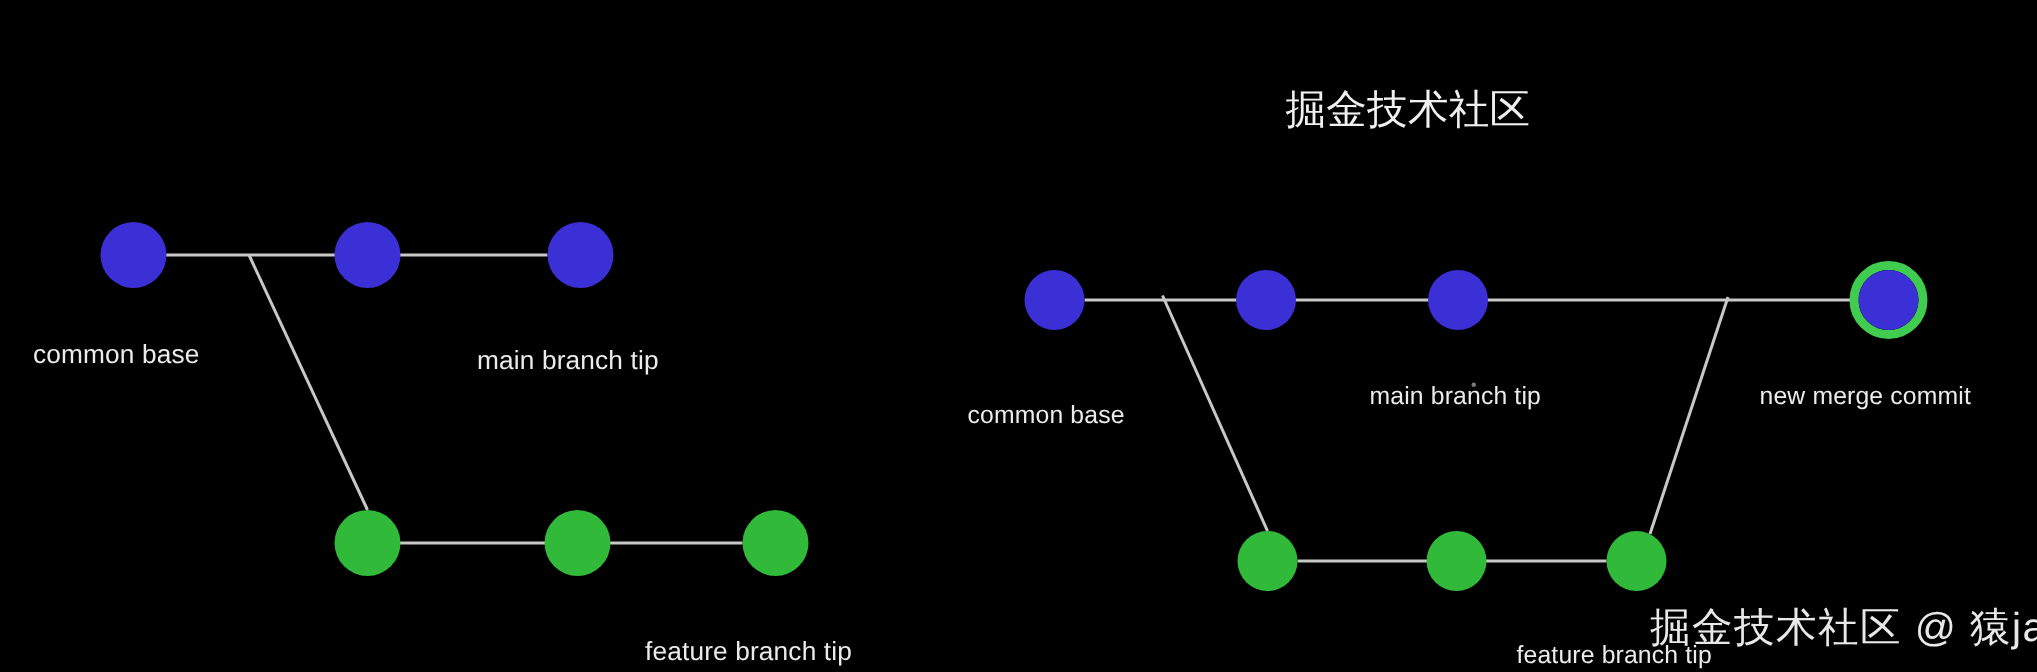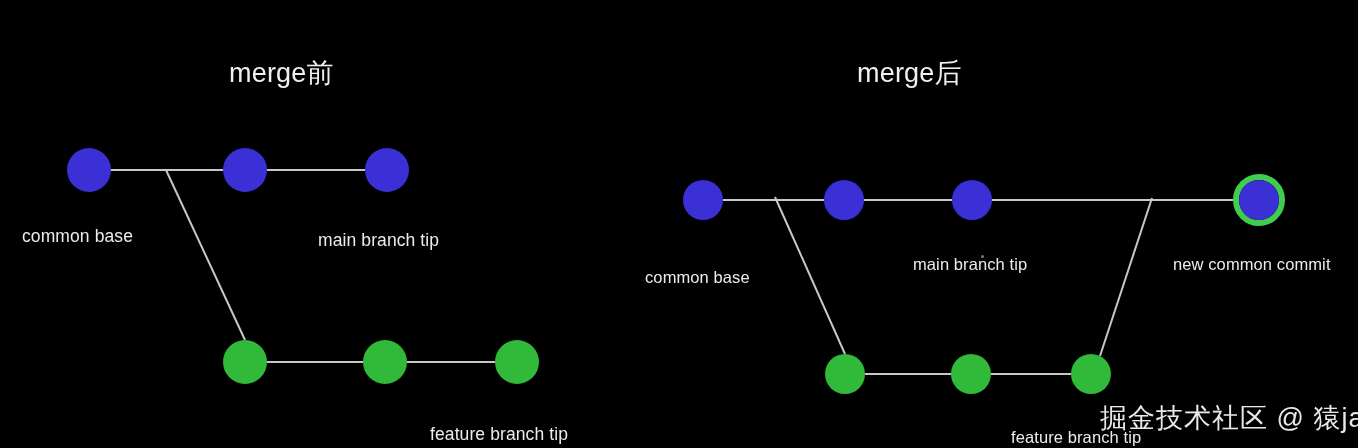--- a/index.html
+++ b/index.html
@@ -90,29 +90,28 @@
         <circle cx="844" cy="200" r="20" fill="#3b2fd6"></circle>
         <circle cx="972" cy="200" r="20" fill="#3b2fd6"></circle>
         <circle cx="1259" cy="200" r="23" fill="none" stroke="#3fcc4f" stroke-width="6"></circle>
         <circle cx="1259" cy="200" r="20" fill="#3b2fd6"></circle>
         <circle cx="845" cy="374" r="20" fill="#31b93a"></circle>
         <circle cx="971" cy="374" r="20" fill="#31b93a"></circle>
         <circle cx="1091" cy="374" r="20" fill="#31b93a"></circle>
       </g>
   </svg>
 
-  <div class="panel-title" style="left:229px; top:55px;">merge前</div>
-  <div class="panel-title" style="left:857px; top:55px;">merge后</div>
+  <div class="panel-title" style="left:857px; top:55px;">掘金技术社区</div>
 
   <div class="node-label" style="left:22px; top:198px;">common base</div>
   <div class="node-label" style="left:318px; top:202px;">main branch tip</div>
   <div class="node-label" style="left:430px; top:396px;">feature branch tip</div>
 
   <div class="node-label small" style="left:645px; top:240px;">common base</div>
   <div class="node-label small" style="left:913px; top:227px;">main branch tip</div>
-  <div class="node-label small" style="left:1173px; top:227px;">new common commit</div>
+  <div class="node-label small" style="left:1173px; top:227px;">new merge commit</div>
   <div class="node-label small" style="left:1011px; top:400px;">feature branch tip</div>
 
   <div class="dot-artifact" style="left:981px; top:255px;"></div>
 
   <div class="watermark" style="left:1100px; top:400px;">掘金技术社区 @ 猿java</div>
 
 </div>
 
 </body></html>

